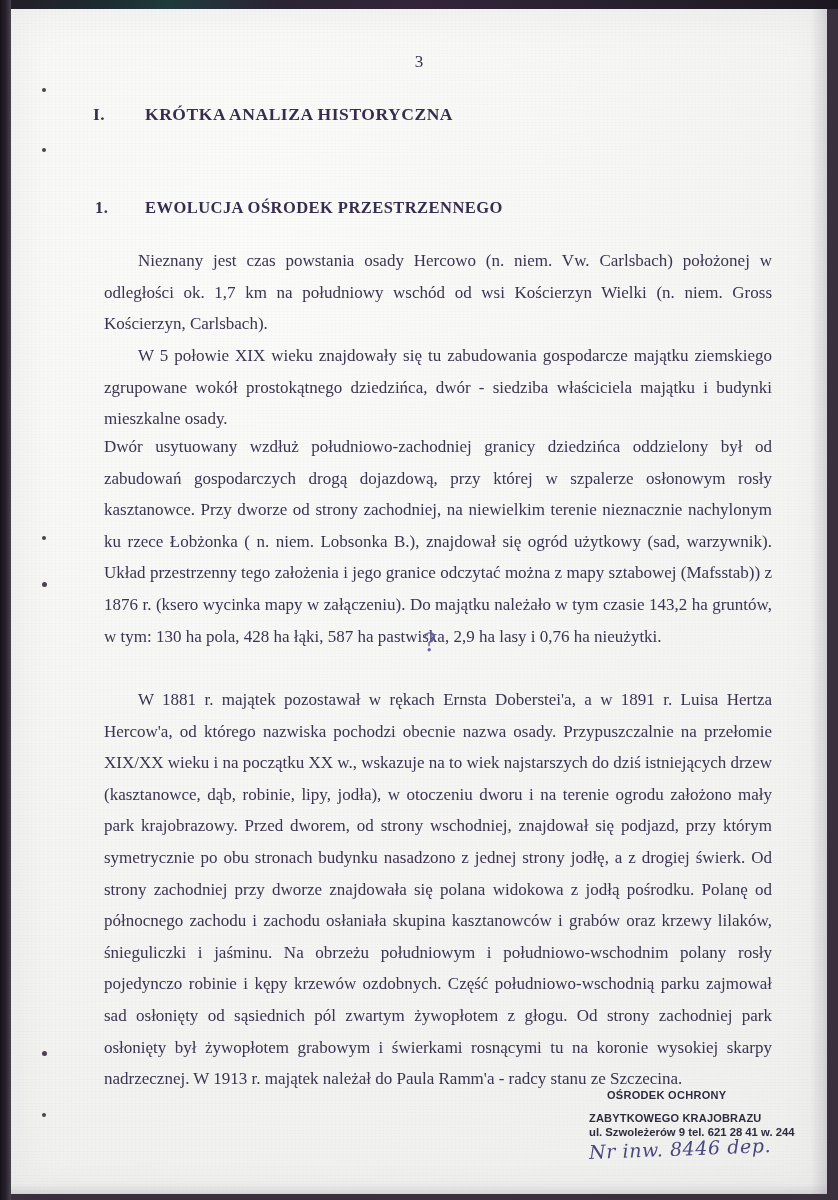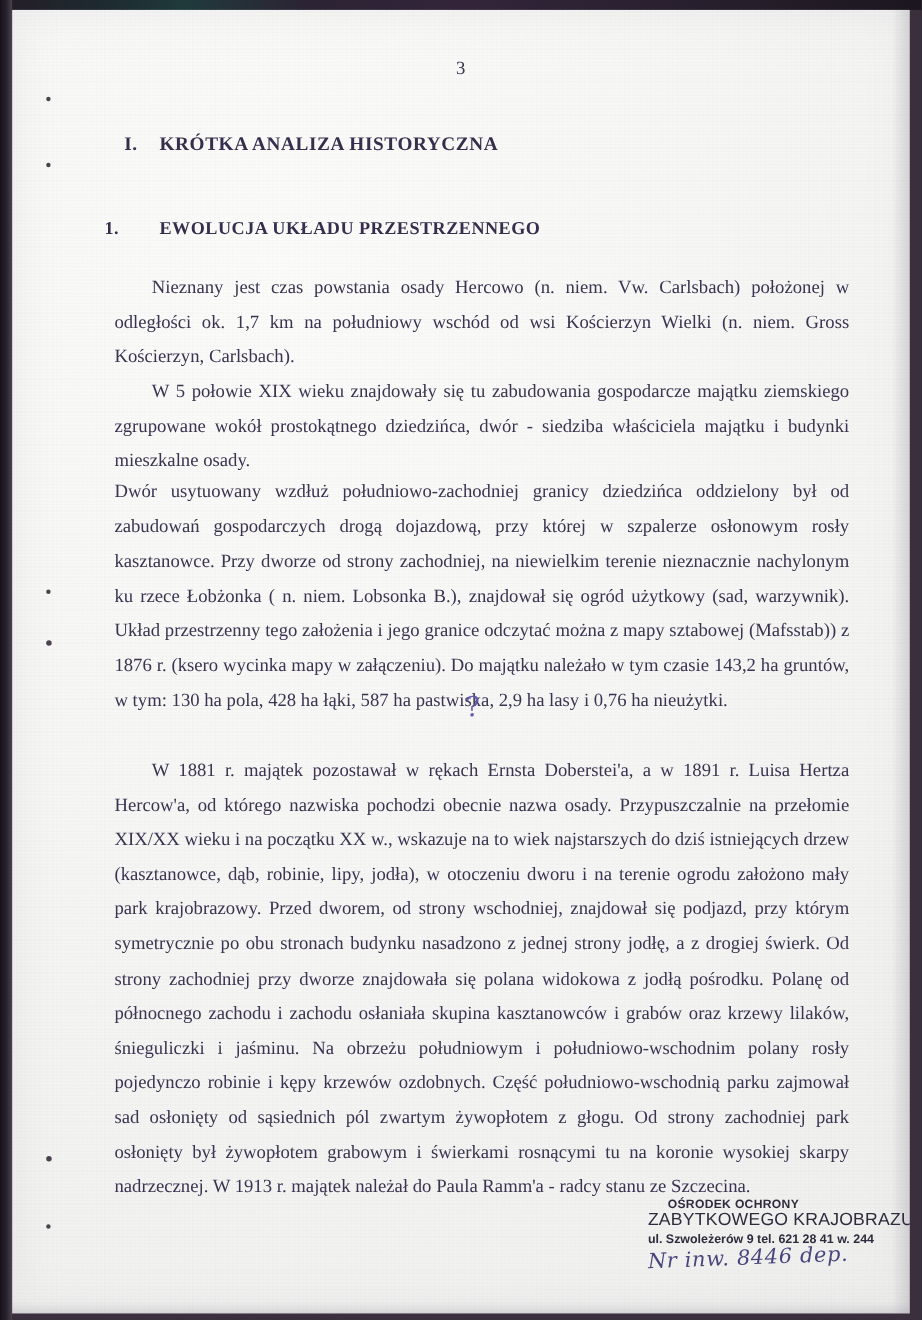--- a/index.html
+++ b/index.html
@@ -106,21 +106,21 @@
     position: absolute;
     font-weight: bold;
     font-size: 17.5px;
     letter-spacing: .55px;
     white-space: nowrap;
     color: #362e4c;
   }
   .section-heading .num { display: inline-block; }
   .section-heading .txt { display: inline-block; }
 
-  #heading-roman { top: 112px; left: 82px; text-align: center; }
+  #heading-roman { top: 96px; left: 82px; }
   #heading-roman .num { width: 52px; }
 
   #heading-sub { top: 190px; left: 84px; font-size: 16.5px; letter-spacing: .45px; }
   #heading-sub .num { width: 50px; }
 
   .para {
     position: absolute;
     left: 93px;
     width: 668px;
     font-size: 17px;
@@ -179,24 +179,24 @@
   }
   #stamp .l2 {
     font-size: 11px;
     font-weight: bold;
     letter-spacing: .3px;
     padding-left: 18px;
     margin-top: 1px;
     white-space: nowrap;
   }
   #stamp .l3 {
-    font-size: 16px;
-    font-weight: normal;
+    font-size: 11px;
+    font-weight: bold;
     letter-spacing: .2px;
-    margin-top: 0;
+    margin-top: 11px;
     white-space: nowrap;
   }
   #stamp .l4 {
     font-size: 11.3px;
     font-weight: bold;
     letter-spacing: 0px;
     margin-top: 2px;
     white-space: nowrap;
   }
   #stamp .hand {
@@ -224,21 +224,21 @@
 
     <div id="content" style="color: rgb(59, 51, 80);">
 
       <div class="page-number">3</div>
 
       <div class="section-heading" id="heading-roman" style="color: rgb(54, 46, 76);">
         <span class="num">I.</span><span class="txt">KRÓTKA ANALIZA HISTORYCZNA</span>
       </div>
 
       <div class="section-heading" id="heading-sub" style="color: rgb(54, 46, 76);">
-        <span class="num">1.</span><span class="txt">EWOLUCJA UKŁADU PRZESTRZENNEGO</span>
+        <span class="num">1.</span><span class="txt">EWOLUCJA OŚRODEK PRZESTRZENNEGO</span>
       </div>
 
       <p class="para indent" id="p1">Nieznany jest czas powstania osady Hercowo (n. niem. Vw. Carlsbach) położonej w odległości ok. 1,7 km na południowy wschód od wsi Kościerzyn Wielki (n. niem. Gross Kościerzyn, Carlsbach).</p>
 
       <p class="para indent" id="p2">W 5 połowie XIX wieku znajdowały się tu zabudowania gospodarcze majątku ziemskiego zgrupowane wokół prostokątnego dziedzińca, dwór - siedziba właściciela majątku i budynki mieszkalne osady.</p>
 
       <p class="para" id="p3">Dwór usytuowany wzdłuż południowo-zachodniej granicy dziedzińca oddzielony był od zabudowań gospodarczych drogą dojazdową, przy której w szpalerze osłonowym rosły kasztanowce. Przy dworze od strony zachodniej, na niewielkim terenie nieznacznie nachylonym ku rzece Łobżonka ( n. niem. Lobsonka B.), znajdował się ogród użytkowy (sad, warzywnik). Układ przestrzenny tego założenia i jego granice odczytać można z mapy sztabowej (Mafsstab)) z 1876 r. (ksero wycinka mapy w załączeniu). Do majątku należało w tym czasie 143,2 ha gruntów, w tym: 130 ha pola, 428 ha łąki, 587 ha pastwiska, 2,9 ha lasy i 0,76 ha nieużytki.</p>
 
       <span class="qmark" style="color: rgb(91, 85, 168);">?</span>
 

